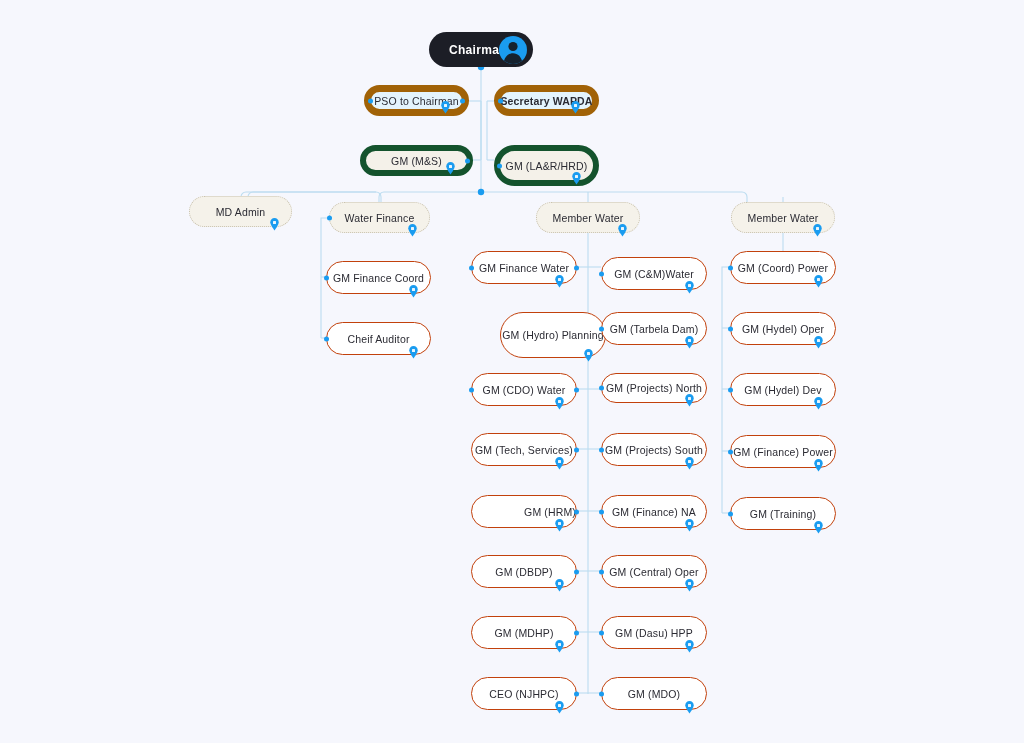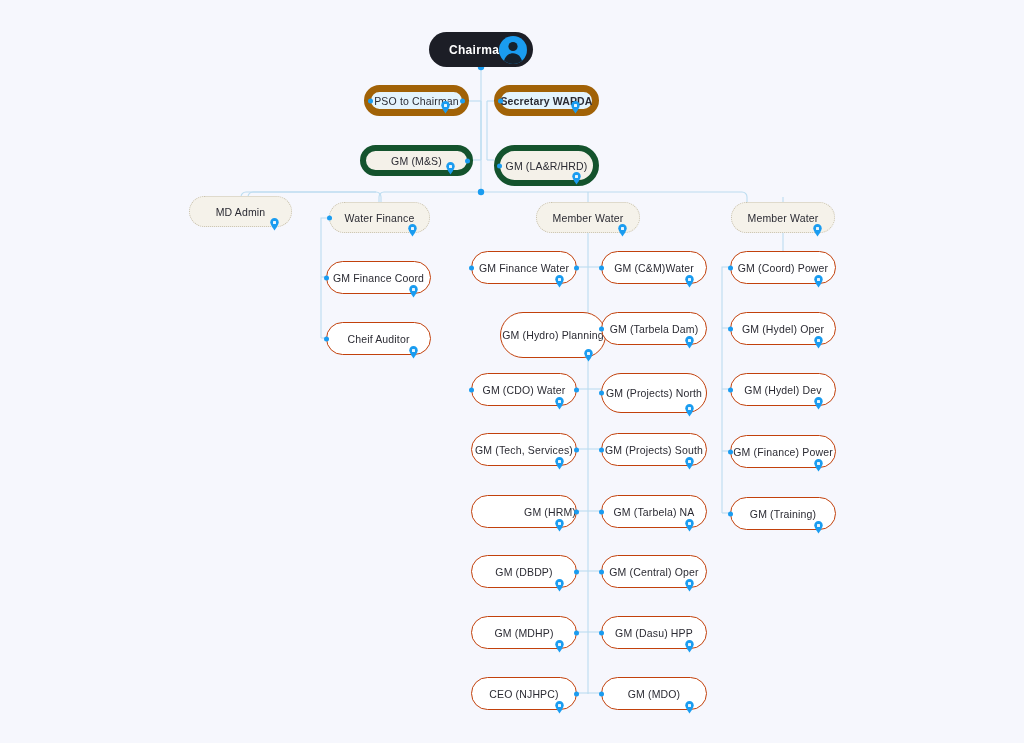--- a/index.html
+++ b/index.html
@@ -354,62 +354,62 @@
       <div class="node tint-white" style="left: 471px; top: 677px; width: 106px; height: 33px;">
         <span>CEO (NJHPC)</span>
         <span class="droplet">
           <svg width="9" height="14" viewBox="0 0 9 14">
             <path d="M4.5,0 C6.9,0 8.7,1.9 8.7,4.2 C8.7,7.1 4.5,12.4 4.5,12.4 C4.5,12.4 0.3,7.1 0.3,4.2 C0.3,1.9 2.1,0 4.5,0 Z" fill="#1a9cf0"></path>
             <rect x="3" y="3.1" width="3" height="3" rx="0.5" fill="#e8f5fd"></rect>
           </svg>
         </span>
         <span class="dot right"></span>
       </div>
-      <div class="node tint-white" style="left: 601px; top: 251px; width: 106px; height: 33px;">
+      <div class="node tint-white" style="left: 601px; top: 257px; width: 106px; height: 33px;">
         <span>GM (C&amp;M)Water</span>
         <span class="droplet">
           <svg width="9" height="14" viewBox="0 0 9 14">
             <path d="M4.5,0 C6.9,0 8.7,1.9 8.7,4.2 C8.7,7.1 4.5,12.4 4.5,12.4 C4.5,12.4 0.3,7.1 0.3,4.2 C0.3,1.9 2.1,0 4.5,0 Z" fill="#1a9cf0"></path>
             <rect x="3" y="3.1" width="3" height="3" rx="0.5" fill="#e8f5fd"></rect>
           </svg>
         </span>
         <span class="dot left"></span>
       </div>
       <div class="node tint-white" style="left: 601px; top: 312px; width: 106px; height: 33px; text-align: right;">
         <span>GM (Tarbela Dam)</span>
         <span class="droplet">
           <svg width="9" height="14" viewBox="0 0 9 14">
             <path d="M4.5,0 C6.9,0 8.7,1.9 8.7,4.2 C8.7,7.1 4.5,12.4 4.5,12.4 C4.5,12.4 0.3,7.1 0.3,4.2 C0.3,1.9 2.1,0 4.5,0 Z" fill="#1a9cf0"></path>
             <rect x="3" y="3.1" width="3" height="3" rx="0.5" fill="#e8f5fd"></rect>
           </svg>
         </span>
         <span class="dot left"></span>
       </div>
-      <div class="node tint-white" style="left: 601px; top: 373px; width: 106px; height: 40px; align-items: center;">
+      <div class="node tint-white" style="left: 601px; top: 373px; width: 106px; height: 30px; align-items: center;">
         <span>GM (Projects) North</span>
         <span class="droplet">
           <svg width="9" height="14" viewBox="0 0 9 14">
             <path d="M4.5,0 C6.9,0 8.7,1.9 8.7,4.2 C8.7,7.1 4.5,12.4 4.5,12.4 C4.5,12.4 0.3,7.1 0.3,4.2 C0.3,1.9 2.1,0 4.5,0 Z" fill="#1a9cf0"></path>
             <rect x="3" y="3.1" width="3" height="3" rx="0.5" fill="#e8f5fd"></rect>
           </svg>
         </span>
         <span class="dot left"></span>
       </div>
       <div class="node tint-white" style="left: 601px; top: 433px; width: 106px; height: 33px;">
         <span>GM (Projects) South</span>
         <span class="droplet">
           <svg width="9" height="14" viewBox="0 0 9 14">
             <path d="M4.5,0 C6.9,0 8.7,1.9 8.7,4.2 C8.7,7.1 4.5,12.4 4.5,12.4 C4.5,12.4 0.3,7.1 0.3,4.2 C0.3,1.9 2.1,0 4.5,0 Z" fill="#1a9cf0"></path>
             <rect x="3" y="3.1" width="3" height="3" rx="0.5" fill="#e8f5fd"></rect>
           </svg>
         </span>
         <span class="dot left"></span>
       </div>
       <div class="node tint-white" style="left: 601px; top: 495px; width: 106px; height: 33px;">
-        <span>GM (Tarbela) NA</span>
+        <span>GM (Finance) NA</span>
         <span class="droplet">
           <svg width="9" height="14" viewBox="0 0 9 14">
             <path d="M4.5,0 C6.9,0 8.7,1.9 8.7,4.2 C8.7,7.1 4.5,12.4 4.5,12.4 C4.5,12.4 0.3,7.1 0.3,4.2 C0.3,1.9 2.1,0 4.5,0 Z" fill="#1a9cf0"></path>
             <rect x="3" y="3.1" width="3" height="3" rx="0.5" fill="#e8f5fd"></rect>
           </svg>
         </span>
         <span class="dot left"></span>
       </div>
       <div class="node tint-white" style="left: 601px; top: 555px; width: 106px; height: 33px;">
         <span>GM (Central) Oper</span>

